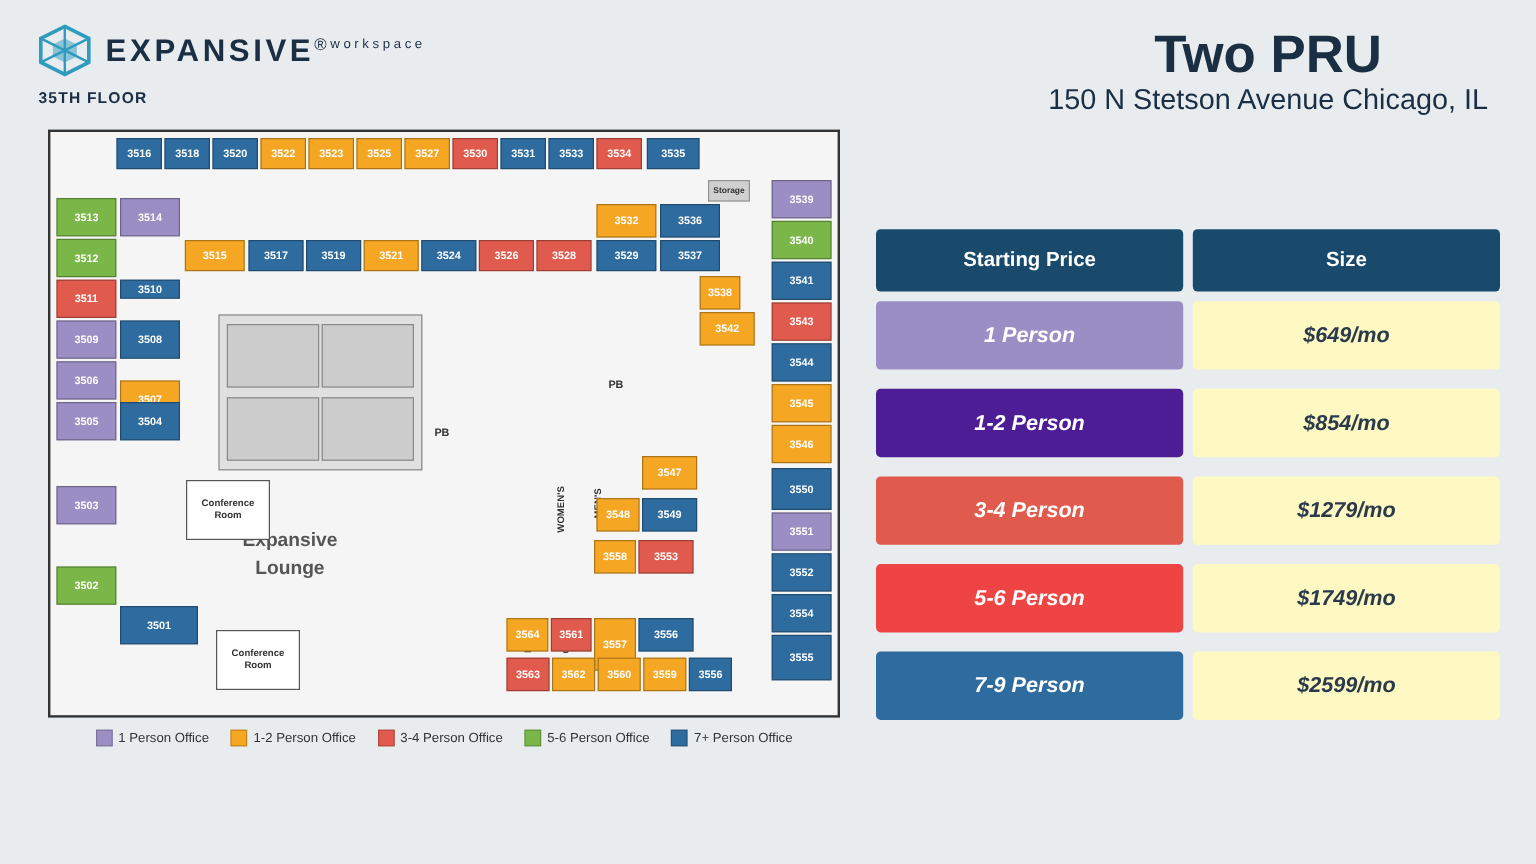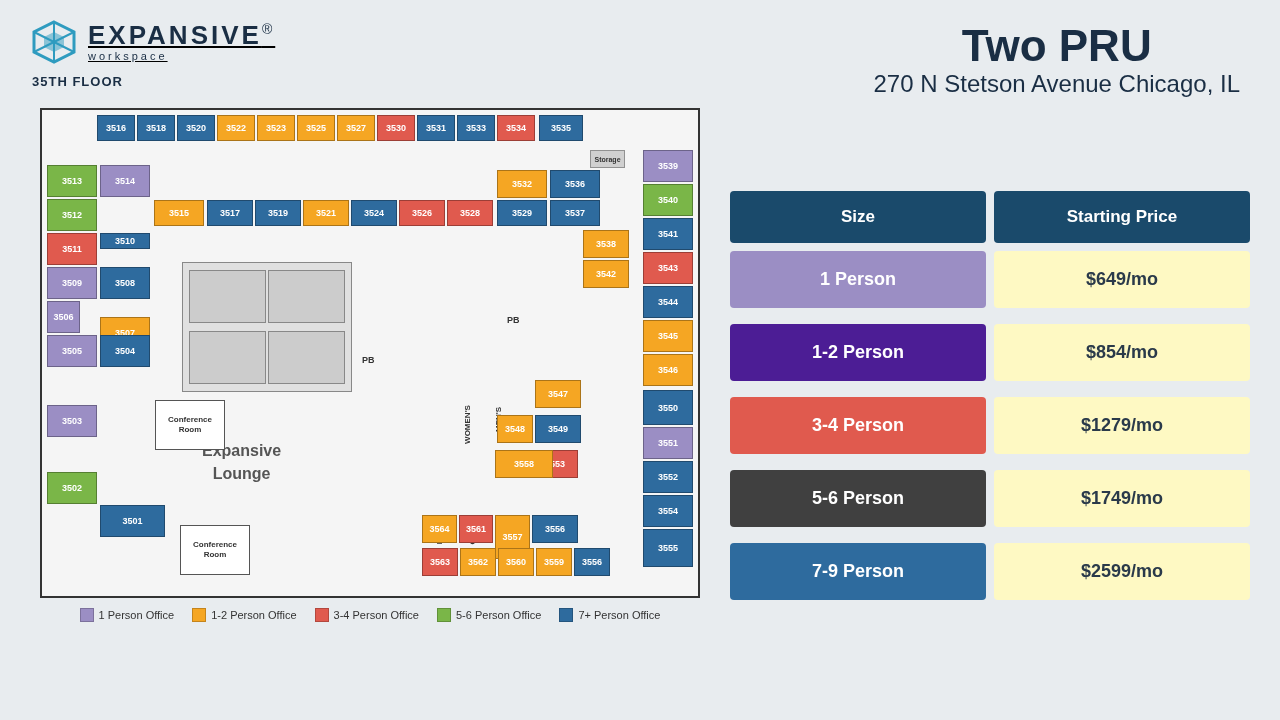--- a/index.html
+++ b/index.html
@@ -27,22 +27,21 @@
       display: flex;
       align-items: center;
       gap: 10px;
     }
     .logo-icon {
       width: 48px;
       height: 48px;
     }
     .logo-text {
       display: flex;
-      flex-direction: column;
-      text-decoration: underline;
+      flex-direction: row;
     }
     .logo-name {
       font-size: 26px;
       font-weight: 900;
       color: #1a2e44;
       letter-spacing: 3px;
       line-height: 1;
     }
     .logo-sub {
       font-size: 11px;
@@ -168,20 +167,21 @@
       padding: 16px 10px;
       font-size: 17px;
       font-weight: 700;
       border-radius: 4px;
     }
     .pricing-row {
       display: grid;
       grid-template-columns: 1fr 1fr;
       gap: 8px;
       margin-bottom: 16px;
+      font-style: italic;
     }
     .pricing-cell-size {
       display: flex;
       align-items: center;
       justify-content: center;
       padding: 18px 10px;
       font-size: 18px;
       font-weight: 700;
       color: white;
       border-radius: 4px;
@@ -193,21 +193,21 @@
       padding: 18px 10px;
       font-size: 18px;
       font-weight: 600;
       color: #2a3a4a;
       background: #fef9c3;
       border-radius: 4px;
     }
     .size-1person { background: #9b8ec4; }
     .size-12person { background: #4c1d95; }
     .size-34person { background: #e05a4e; }
-    .size-56person { background: #404040; }
+    .size-56person { background: #ef4444; }
     .size-79person { background: #2e6b9e; }
 
     
     .lounge-text {
       position: absolute;
       font-size: 16px;
       font-weight: 700;
       color: #555;
       text-align: center;
       line-height: 1.4;
@@ -274,21 +274,21 @@
       <div class="logo-text">
         <span class="logo-name">EXPANSIVE<sup style="font-size:14px;font-weight:400;color:#1a2e44;">®</sup></span>
         <span class="logo-sub">workspace</span>
       </div>
     </div>
     <div class="floor-label">35TH FLOOR</div>
   </div>
 
   <div class="building-title">
     <h1>Two PRU</h1>
-    <h2>270 N Stetson Avenue Chicago, IL</h2>
+    <h2>150 N Stetson Avenue Chicago, IL</h2>
   </div>
 </div>
 
 <div class="main-content">
 
   <div class="floor-plan-container">
     <div class="floor-plan">
 
       <div class="room blue" style="left:55px;top:5px;width:38px;height:26px;">3516</div>
       <div class="room blue" style="left:95px;top:5px;width:38px;height:26px;">3518</div>
@@ -317,56 +317,56 @@
       <div class="room blue" style="right:5px;top:419px;width:50px;height:38px;">3555</div>
 
       <div class="room green" style="left:5px;top:55px;width:50px;height:32px;">3513</div>
       <div class="room purple" style="left:58px;top:55px;width:50px;height:32px;">3514</div>
       <div class="room green" style="left:5px;top:89px;width:50px;height:32px;">3512</div>
       <div class="room red" style="left:5px;top:123px;width:50px;height:32px;">3511</div>
       <div class="room blue" style="left:58px;top:123px;width:50px;height:16px;">3510</div>
       <div class="room purple" style="left:5px;top:157px;width:50px;height:32px;">3509</div>
       <div class="room blue" style="left:58px;top:157px;width:50px;height:32px;">3508</div>
       <div class="room orange" style="left:58px;top:191px;width:50px;height:32px;margin-top:16px;">3507</div>
-      <div class="room purple" style="left:5px;top:191px;width:33px;height:32px;">3506</div>
+      <div class="room purple" style="left:5px;top:191px;width:50px;height:32px;">3506</div>
       <div class="room blue" style="left:58px;top:225px;width:50px;height:32px;">3504</div>
       <div class="room purple" style="left:5px;top:225px;width:50px;height:32px;">3505</div>
       <div class="room purple" style="left:5px;top:295px;width:50px;height:32px;">3503</div>
       <div class="room green" style="left:5px;top:362px;width:50px;height:32px;">3502</div>
       <div class="room blue" style="left:58px;top:395px;width:65px;height:32px;">3501</div>
 
       <div class="room orange" style="left:112px;top:90px;width:50px;height:26px;">3515</div>
       <div class="room blue" style="left:165px;top:90px;width:46px;height:26px;">3517</div>
       <div class="room blue" style="left:213px;top:90px;width:46px;height:26px;">3519</div>
       <div class="room orange" style="left:261px;top:90px;width:46px;height:26px;">3521</div>
       <div class="room blue" style="left:309px;top:90px;width:46px;height:26px;">3524</div>
       <div class="room red" style="left:357px;top:90px;width:46px;height:26px;">3526</div>
       <div class="room red" style="left:405px;top:90px;width:46px;height:26px;">3528</div>
 
       <div class="room orange" style="left:455px;top:60px;width:50px;height:28px;">3532</div>
       <div class="room blue" style="left:508px;top:60px;width:50px;height:28px;">3536</div>
       <div class="room blue" style="left:455px;top:90px;width:50px;height:26px;">3529</div>
       <div class="room blue" style="left:508px;top:90px;width:50px;height:26px;">3537</div>
-      <div class="room orange" style="left:541px;top:120px;width:46px;height:28px;">3538</div>
+      <div class="room orange" style="left:541px;top:120px;width:34px;height:28px;">3538</div>
       <div class="room orange" style="left:541px;top:150px;width:46px;height:28px;">3542</div>
 
       <div class="room gray" style="left:548px;top:40px;width:35px;height:18px;font-size:7px;">Storage</div>
 
       <div class="pb-label" style="left:320px;top:245px;">PB</div>
       <div class="pb-label" style="left:465px;top:205px;">PB</div>
 
       <div class="service-label" style="left:406px;top:310px;">WOMEN'S</div>
       <div class="service-label" style="left:444px;top:305px;">MEN'S</div>
 
       <div class="service-label" style="left:383px;top:415px;">Kitchen</div>
       <div class="service-label" style="left:420px;top:420px;">Copy</div>
 
       <div class="room red" style="left:490px;top:340px;width:46px;height:28px;">3553</div>
       <div class="room blue" style="left:490px;top:405px;width:46px;height:28px;">3556</div>
-      <div class="room orange" style="left:453px;top:340px;width:58px;height:28px;">3558</div>
+      <div class="room orange" style="left:453px;top:340px;width:35px;height:28px;">3558</div>
       <div class="room orange" style="left:453px;top:405px;width:35px;height:44px;">3557</div>
       <div class="room red" style="left:417px;top:405px;width:34px;height:28px;">3561</div>
       <div class="room orange" style="left:380px;top:405px;width:35px;height:28px;">3564</div>
 
       <div class="room red" style="left:380px;top:438px;width:36px;height:28px;">3563</div>
       <div class="room orange" style="left:418px;top:438px;width:36px;height:28px;">3562</div>
       <div class="room orange" style="left:456px;top:438px;width:36px;height:28px;">3560</div>
       <div class="room orange" style="left:494px;top:438px;width:36px;height:28px;">3559</div>
       <div class="room blue" style="left:532px;top:438px;width:36px;height:28px;">3556</div>
 
@@ -408,22 +408,22 @@
       <div class="legend-item">
         <div class="legend-box blue"></div>
         <span>7+ Person Office</span>
       </div>
     </div>
   </div>
 
   <div class="pricing-section">
     <div class="pricing-table">
       <div class="pricing-header">
+        <div class="pricing-header-cell">Starting Price</div>
         <div class="pricing-header-cell">Size</div>
-        <div class="pricing-header-cell">Starting Price</div>
       </div>
 
       <div class="pricing-row">
         <div class="pricing-cell-size size-1person">1 Person</div>
         <div class="pricing-cell-price">$649/mo</div>
       </div>
 
       <div class="pricing-row">
         <div class="pricing-cell-size size-12person">1-2 Person</div>
         <div class="pricing-cell-price">$854/mo</div>

